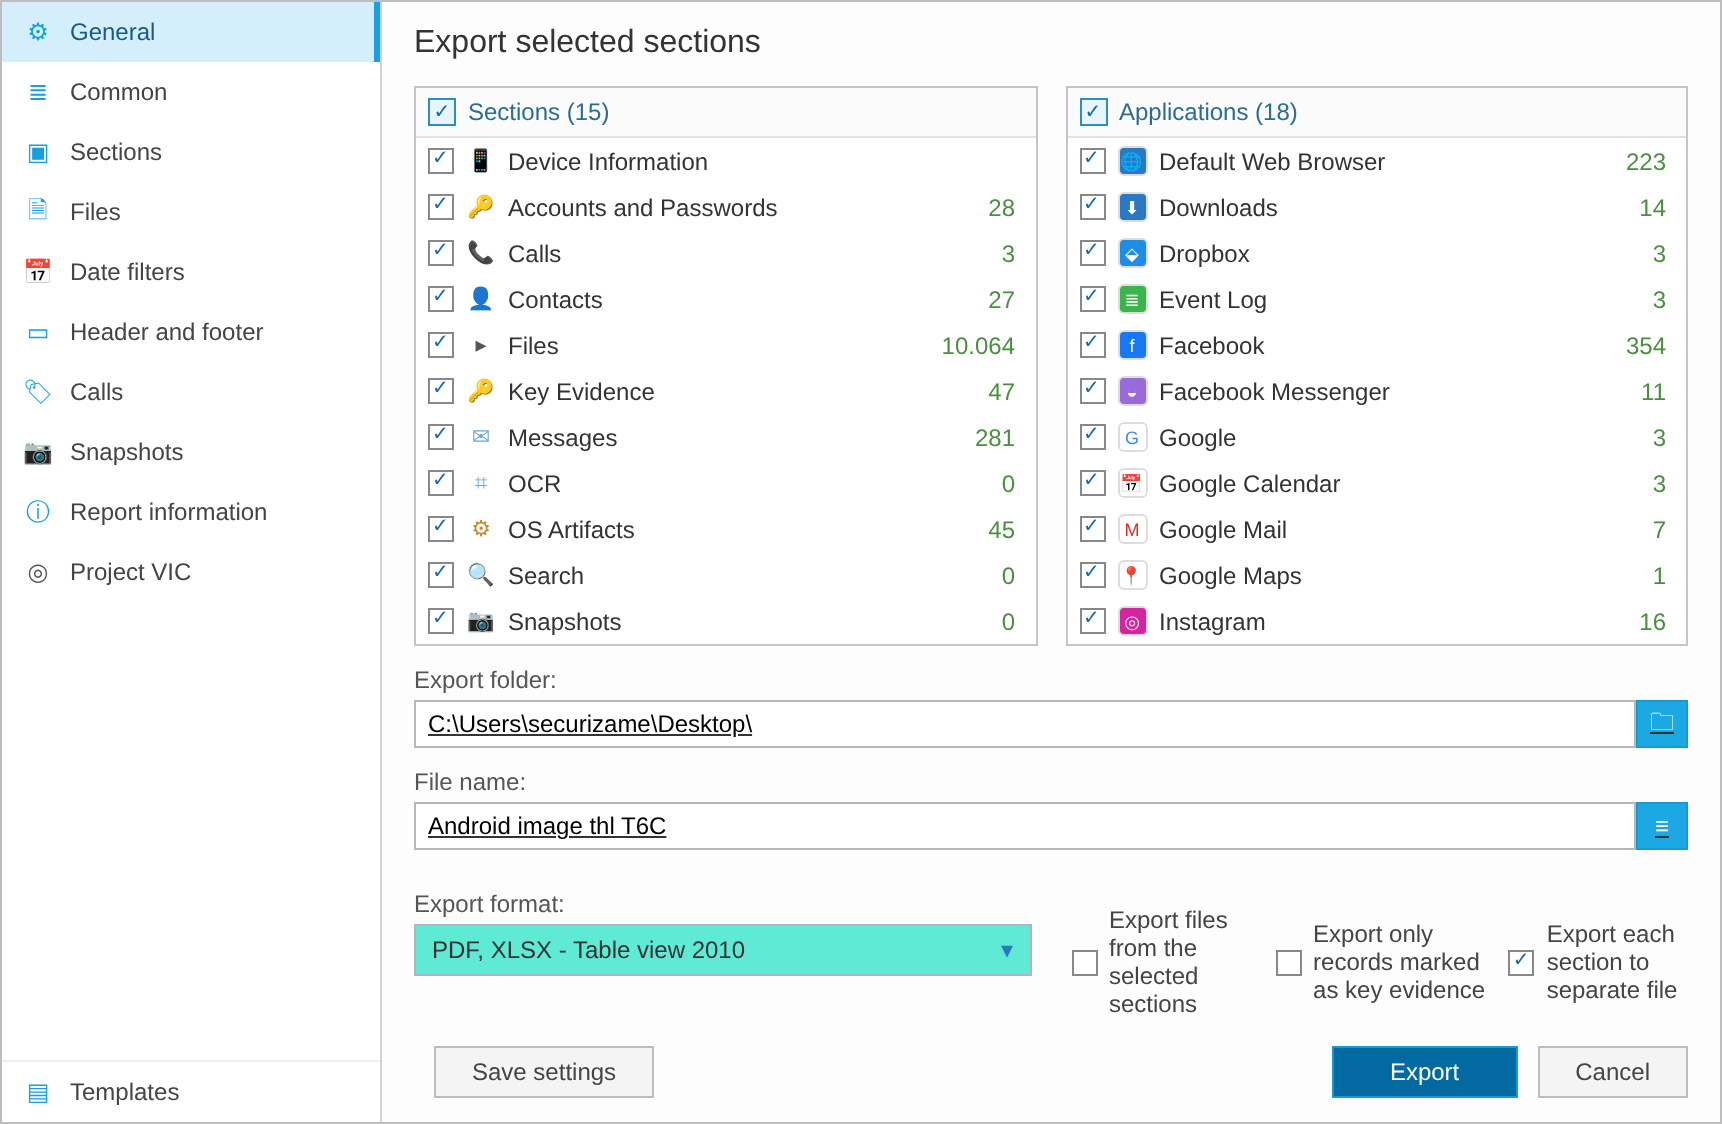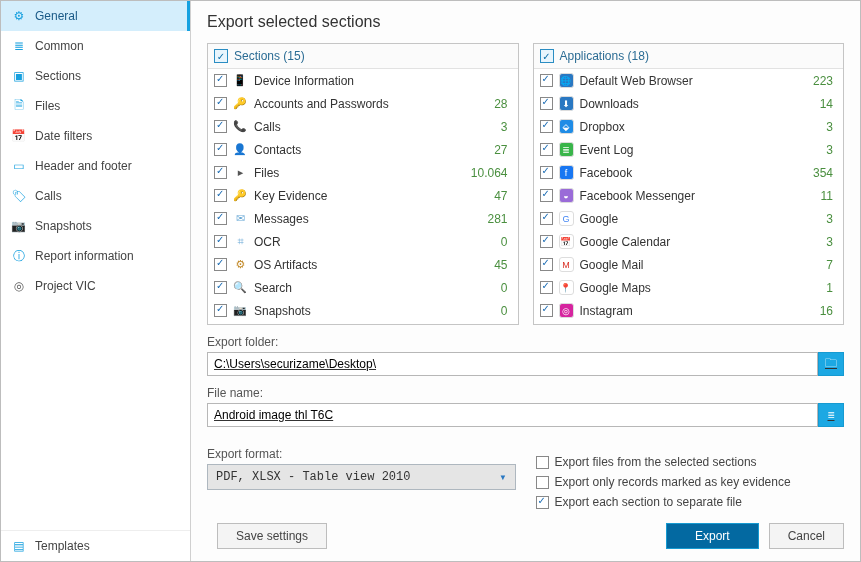--- a/index.html
+++ b/index.html
@@ -139,30 +139,29 @@
   display:flex; align-items:center; justify-content:center;
   color: #fff;
   cursor:pointer;
 }
 .bottomrow {
   display: flex;
   gap: 20px;
   margin-top: 10px;
 }
 .bottomleft { flex: 1; }
-.bottomright { flex: 1; display:flex; flex-direction:column; gap:6px; padding-top:18px;}
+.bottomright { flex: 1; display:flex; flex-direction:row; gap:6px; padding-top:18px;}
 .select {
   width: 100%;
   height: 26px;
   border: 1px solid #aeb7bf;
-  background: #e5e5e5;
+  background: #5eead4;
   display:flex; align-items:center; padding:0 8px;
   justify-content: space-between;
   cursor:pointer;
-  font-family:Liberation Mono, monospace;
 }
 .chkline { display:flex; align-items:center; gap:6px; color:#444; }
 .footer {
   margin-top: auto;
   padding-top: 14px;
   display:flex;
 }
 .btn {
   height: 26px;
   padding: 0 18px;

